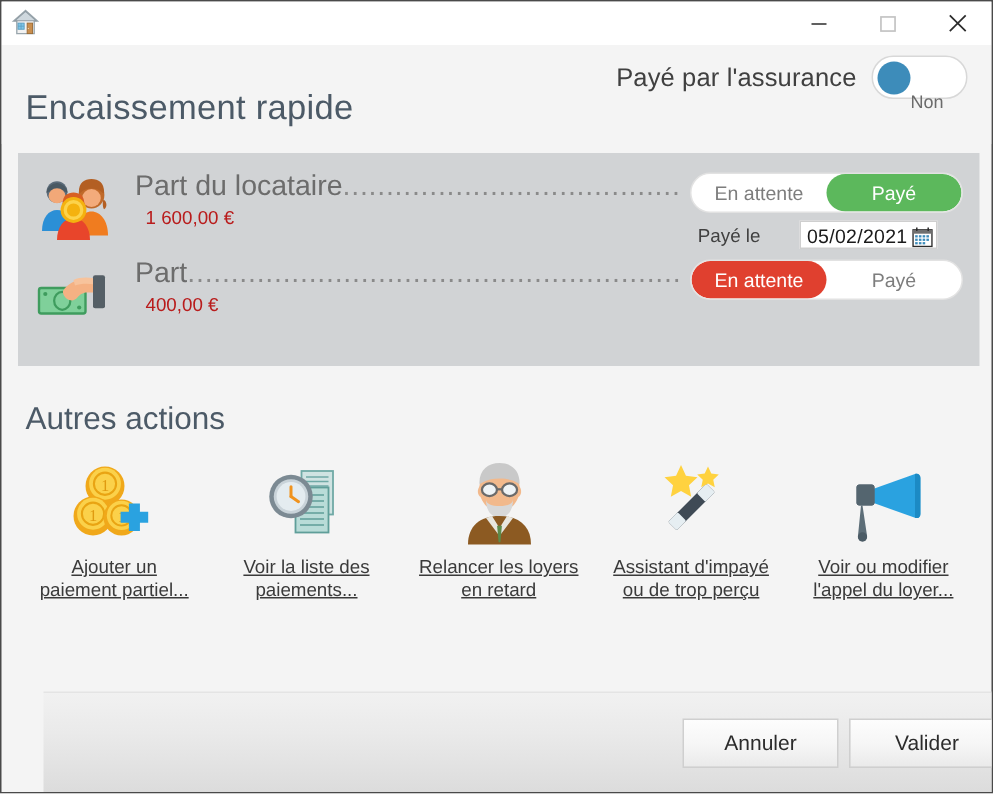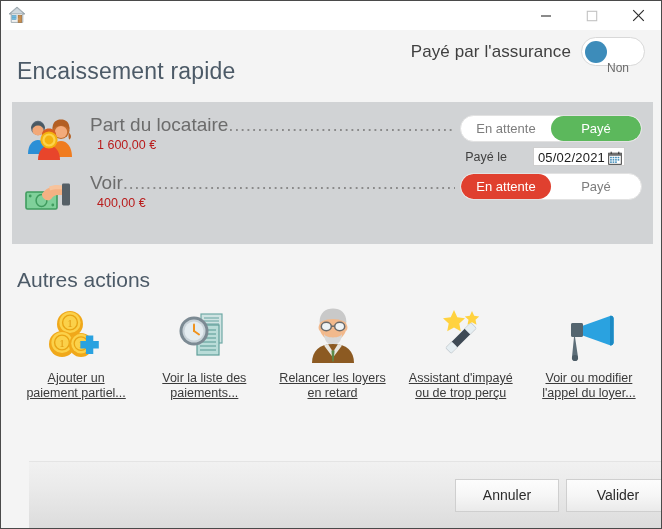--- a/index.html
+++ b/index.html
@@ -400,21 +400,21 @@
           <circle cx="6.2" cy="22" r="1.4" fill="#3f9c5e"></circle>
           <circle cx="28.8" cy="31" r="1.4" fill="#3f9c5e"></circle>
 
           <path d="M18 20 c3 -5 9 -8 15 -8 l9 0 l0 9 l-8 0 c-3 0 -5 1.6 -6.4 3.4 c-1.4 1.8 -3.4 2.2 -5.4 1.6 c-2.2 -0.7 -4.6 -3.6 -4.2 -6Z" fill="#f5b183"></path>
           <path d="M25 12.6 c4 -1.8 9 -2 14 -1 l0 4 c-5 -0.8 -9.4 -0.6 -13 0.8 Z" fill="#f7c39c"></path>
 
           <rect x="38" y="9.5" width="8" height="22" rx="1.4" fill="#555f66"></rect>
         </svg>
       </div>
       <div class="row-text">
-        <div class="row-label"><span>Voir</span><span class="leader">...............................................................</span></div>
+        <div class="row-label"><span>Part</span><span class="leader">...............................................................</span></div>
         <div class="row-amount">400,00 €</div>
       </div>
       <div class="seg-wrap">
         <div class="seg active-red">En attente</div>
         <div class="seg">Payé</div>
       </div>
     </div>
   </div>
 
   <div id="actions-title">Autres actions</div>

